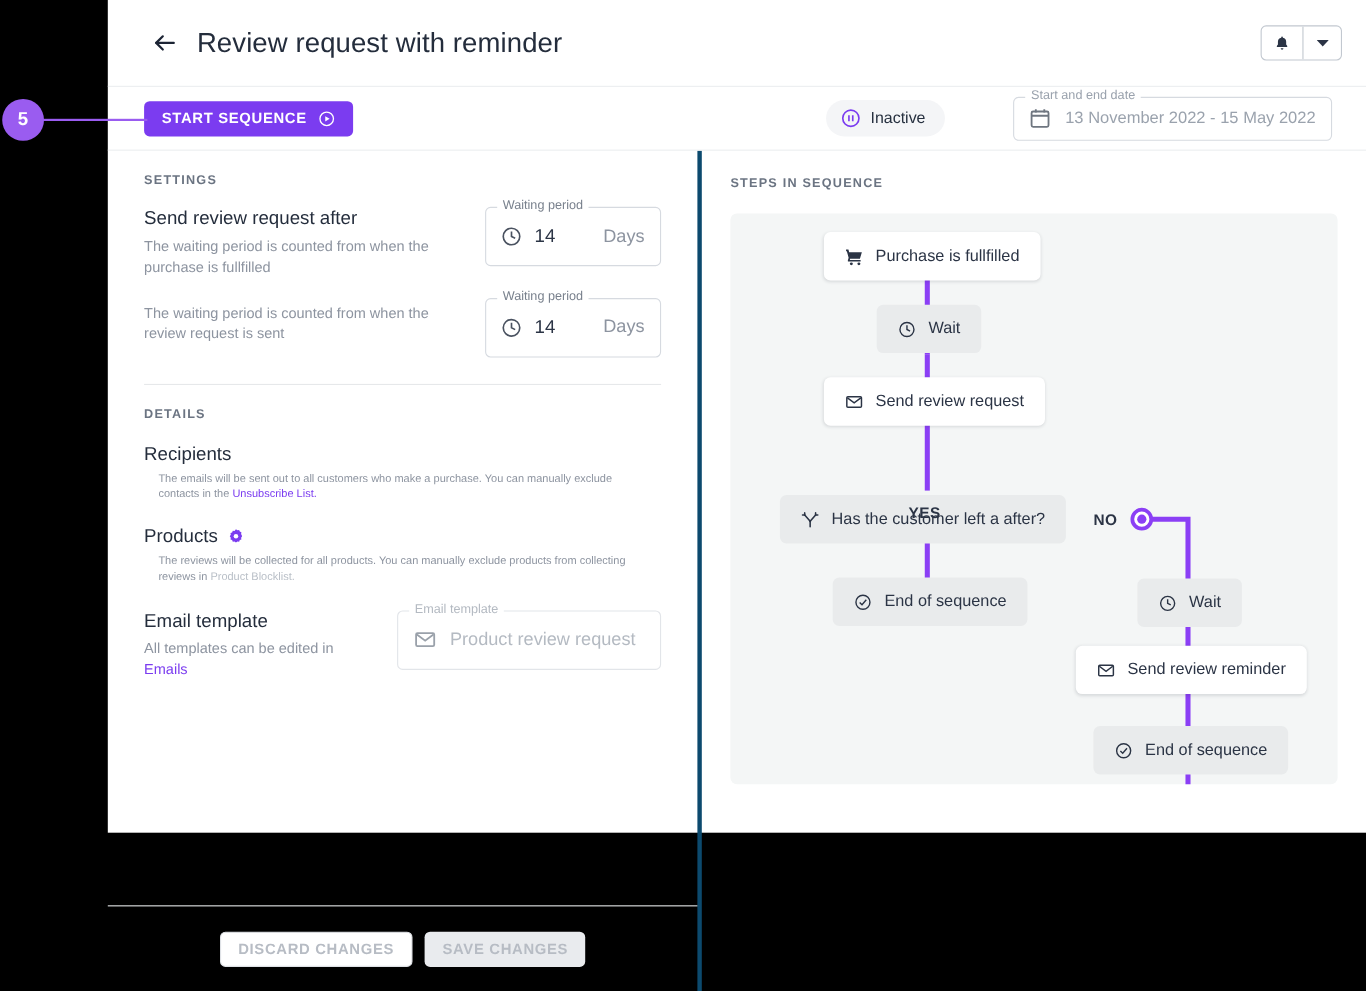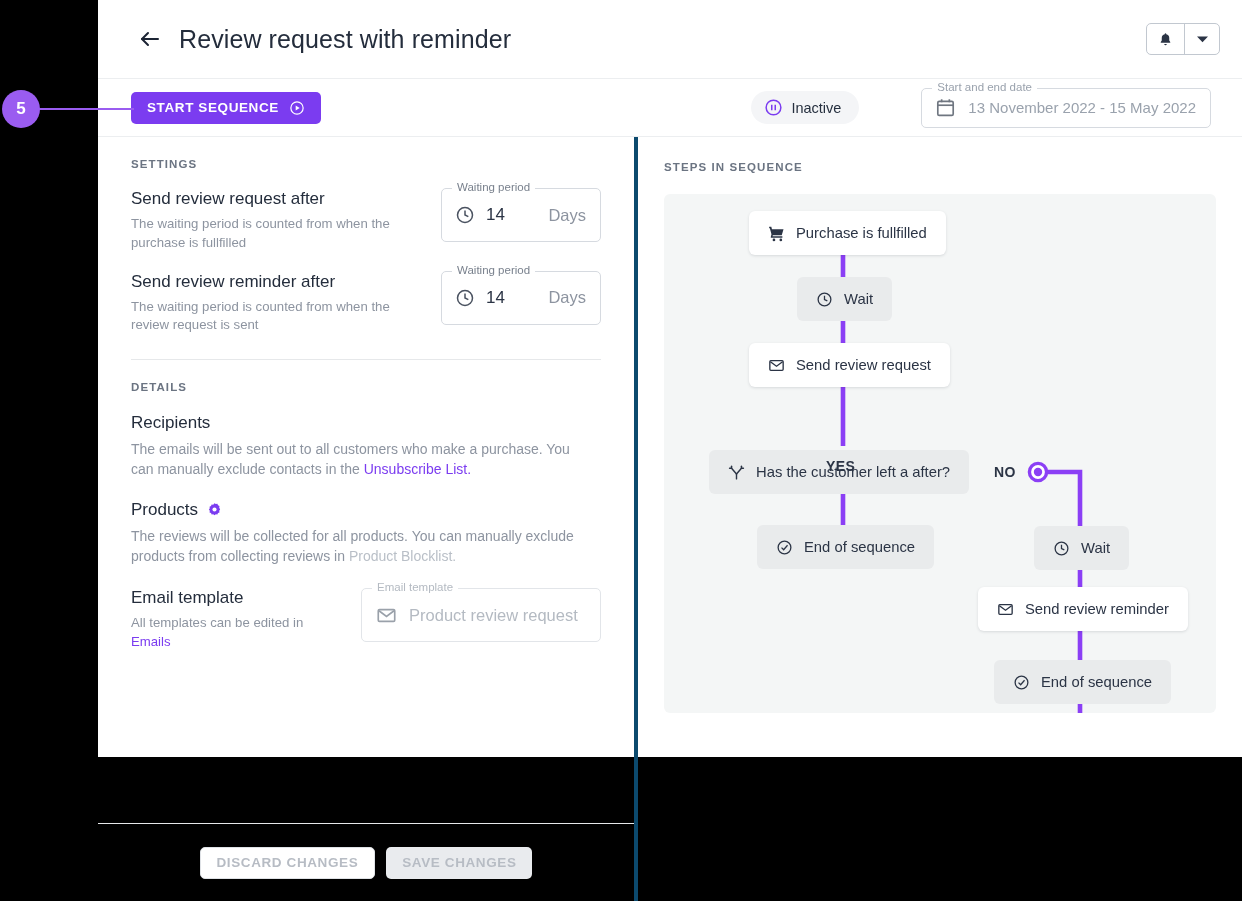--- a/index.html
+++ b/index.html
@@ -129,22 +129,22 @@
     background: #ffffff; font-size: 11.5px; color: #79818d;
   }
   .wait-num { margin-left: 11px; font-size: 17px; color: #2b3445; }
   .wait-unit { margin-left: auto; font-size: 16.5px; color: #8d94a0; }
 
   .detail-block { margin-top: 20px; }
   .detail-h {
     font-size: 17px; color: #242d3c; display: flex; align-items: center; gap: 9px;
   }
   .detail-p {
-    margin-top: 6px; font-size: 14px; color: #8d94a0;
-    line-height: 1.45; max-width: 450px;
+    margin-top: 6px; font-size: 10px; color: #8d94a0;
+    line-height: 1.45; max-width: 450px; margin-left: 13px;
   }
   .lnk { color: #7b3cf0; cursor: pointer; }
   .muted-lnk { color: #b9bfc7; }
 
   .tpl-row { display: flex; align-items: flex-start; margin-top: 22px; }
   .tpl-left { width: 210px; }
   .tpl-sub { margin-top: 5px; font-size: 13.2px; color: #8d94a0; line-height: 1.45; }
   .tpl-field {
     position: relative; margin-left: 24px; width: 244px; height: 54px;
     border: 1px solid #e2e5e9; border-radius: 5px;
@@ -288,21 +288,20 @@
                     <polyline points="12 6.6 12 12 16 14"></polyline>
                 </svg>
               </span>
               <span class="wait-num">14</span>
               <span class="wait-unit">Days</span>
             </div>
           </div>
 
           <div class="setting-row">
             <div class="setting-text">
-              <div class="setting-h">Send review reminder after</div>
               <div class="setting-sub">The waiting period is counted from when the review request is sent</div>
             </div>
             <div class="wait-field">
               <span class="wait-legend">Waiting period</span>
               <span style="display:flex;color:#4a5260">
                 <svg width="20" height="20" viewBox="0 0 24 24" fill="none" stroke="currentColor" stroke-width="1.8">
                   <circle cx="12" cy="12" r="9"></circle>
                     <polyline points="12 6.6 12 12 16 14"></polyline>
                 </svg>
               </span>

